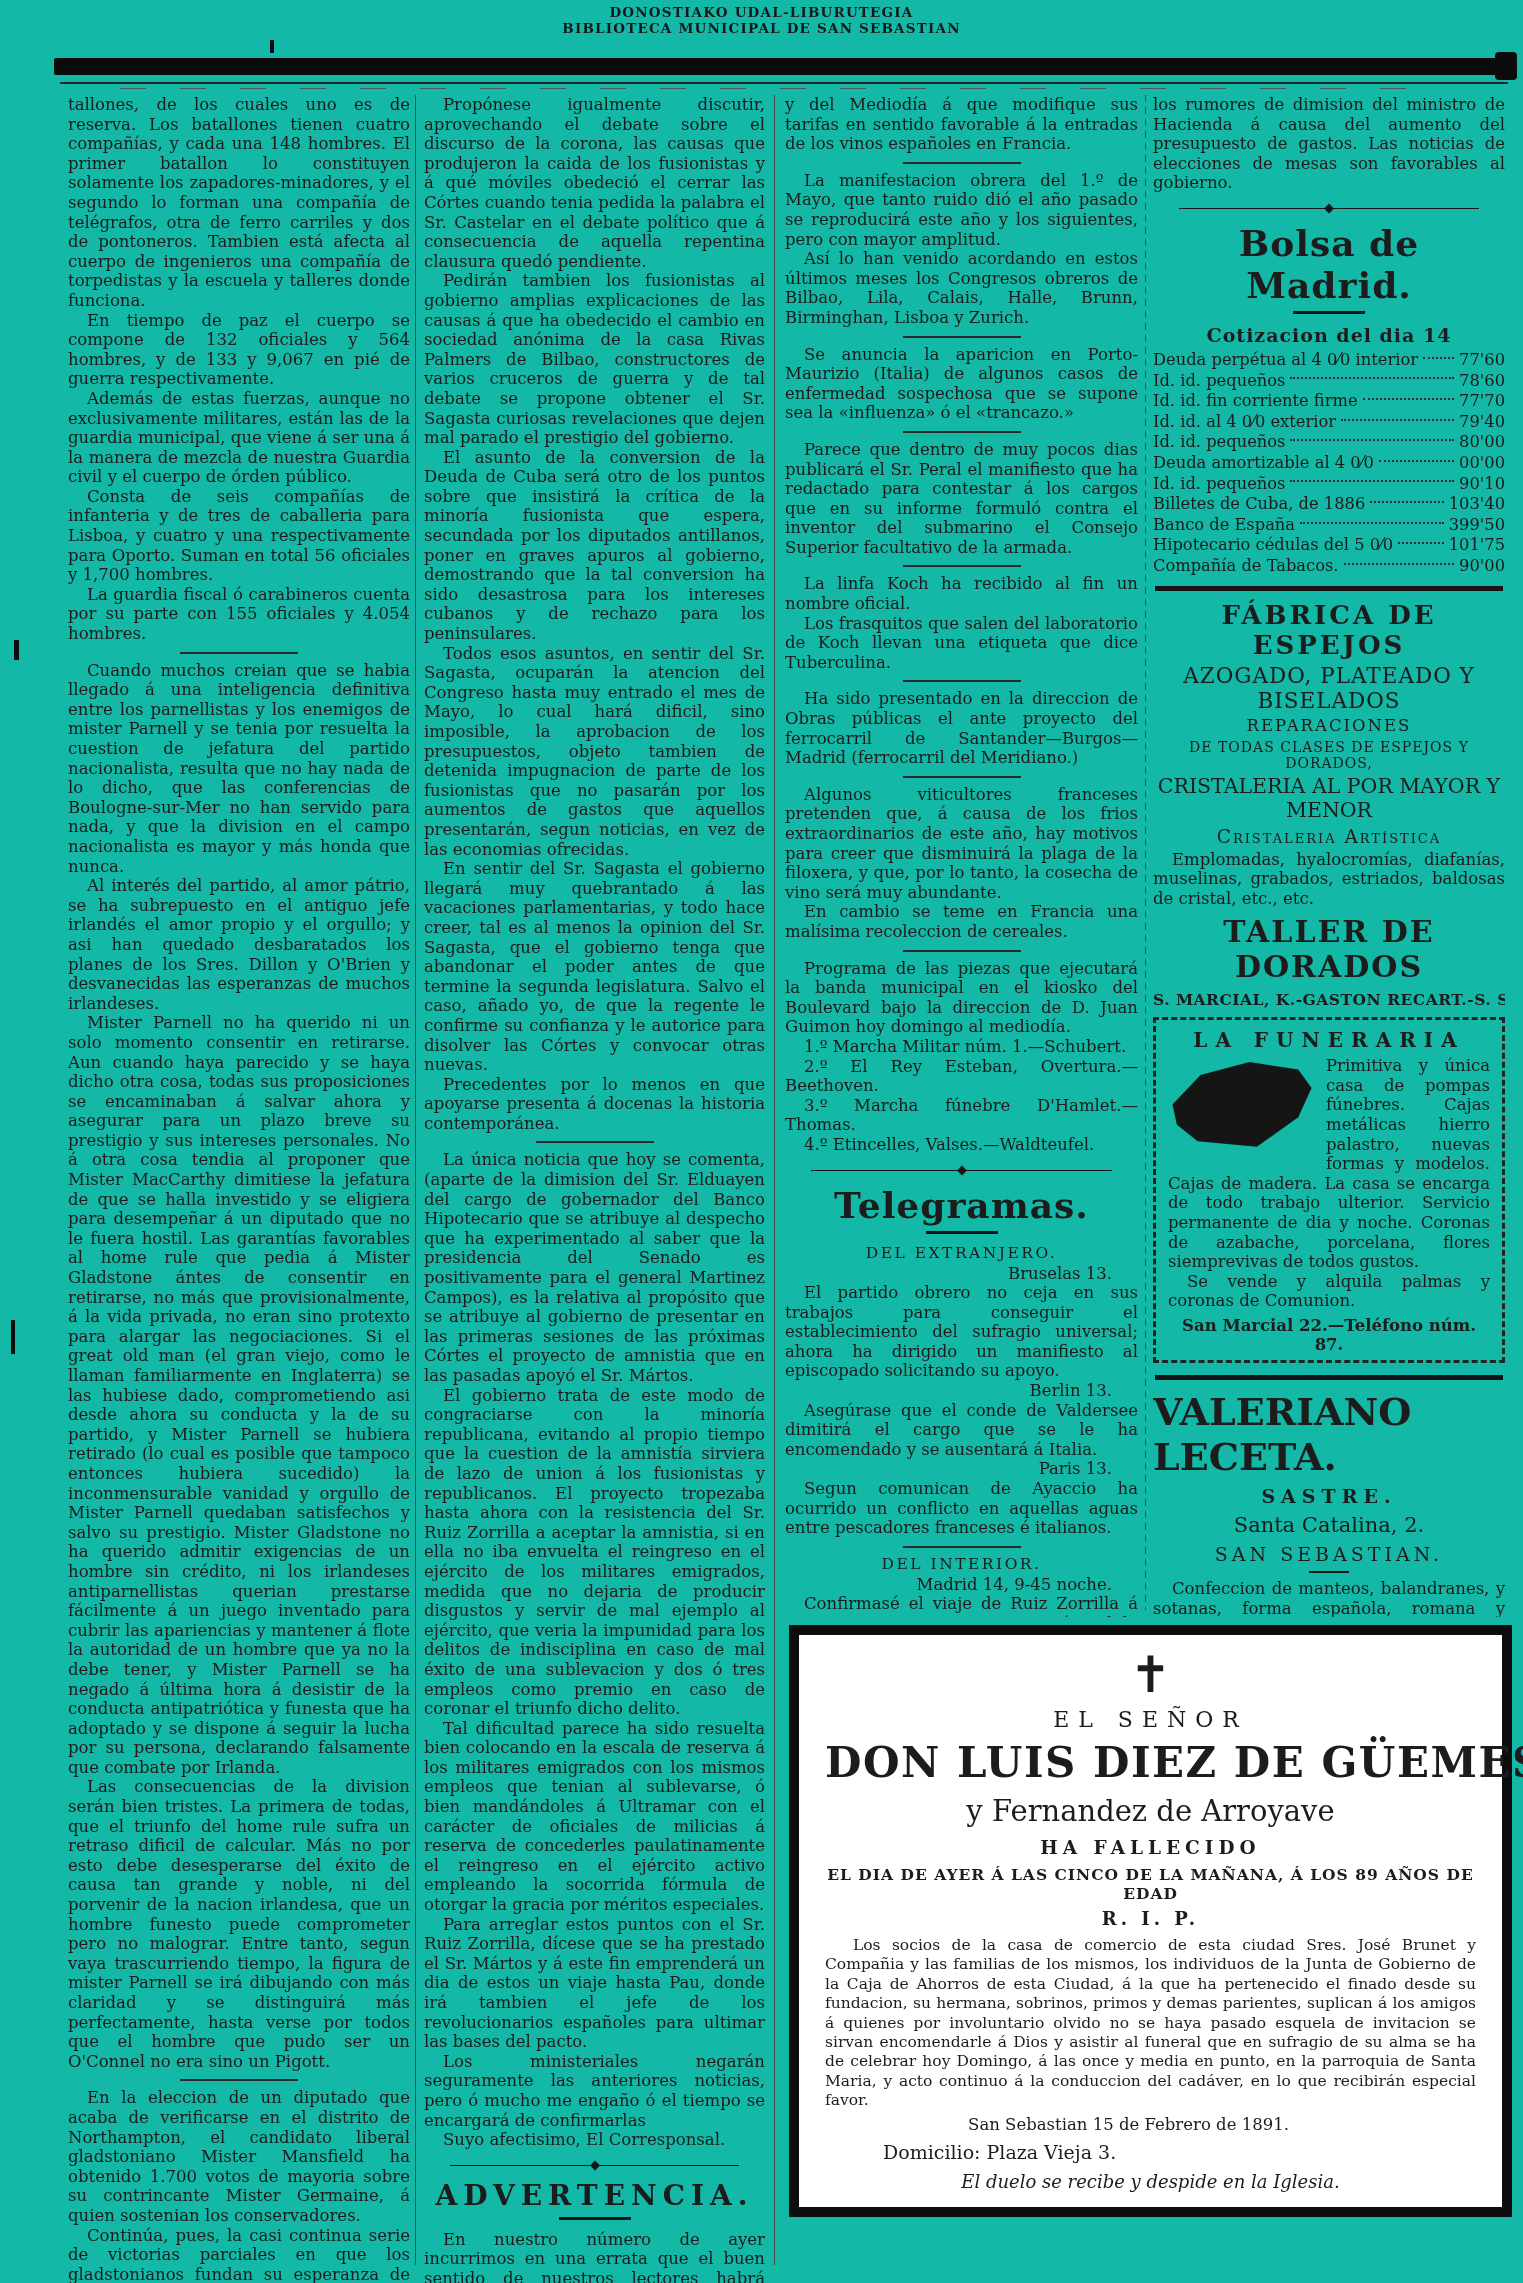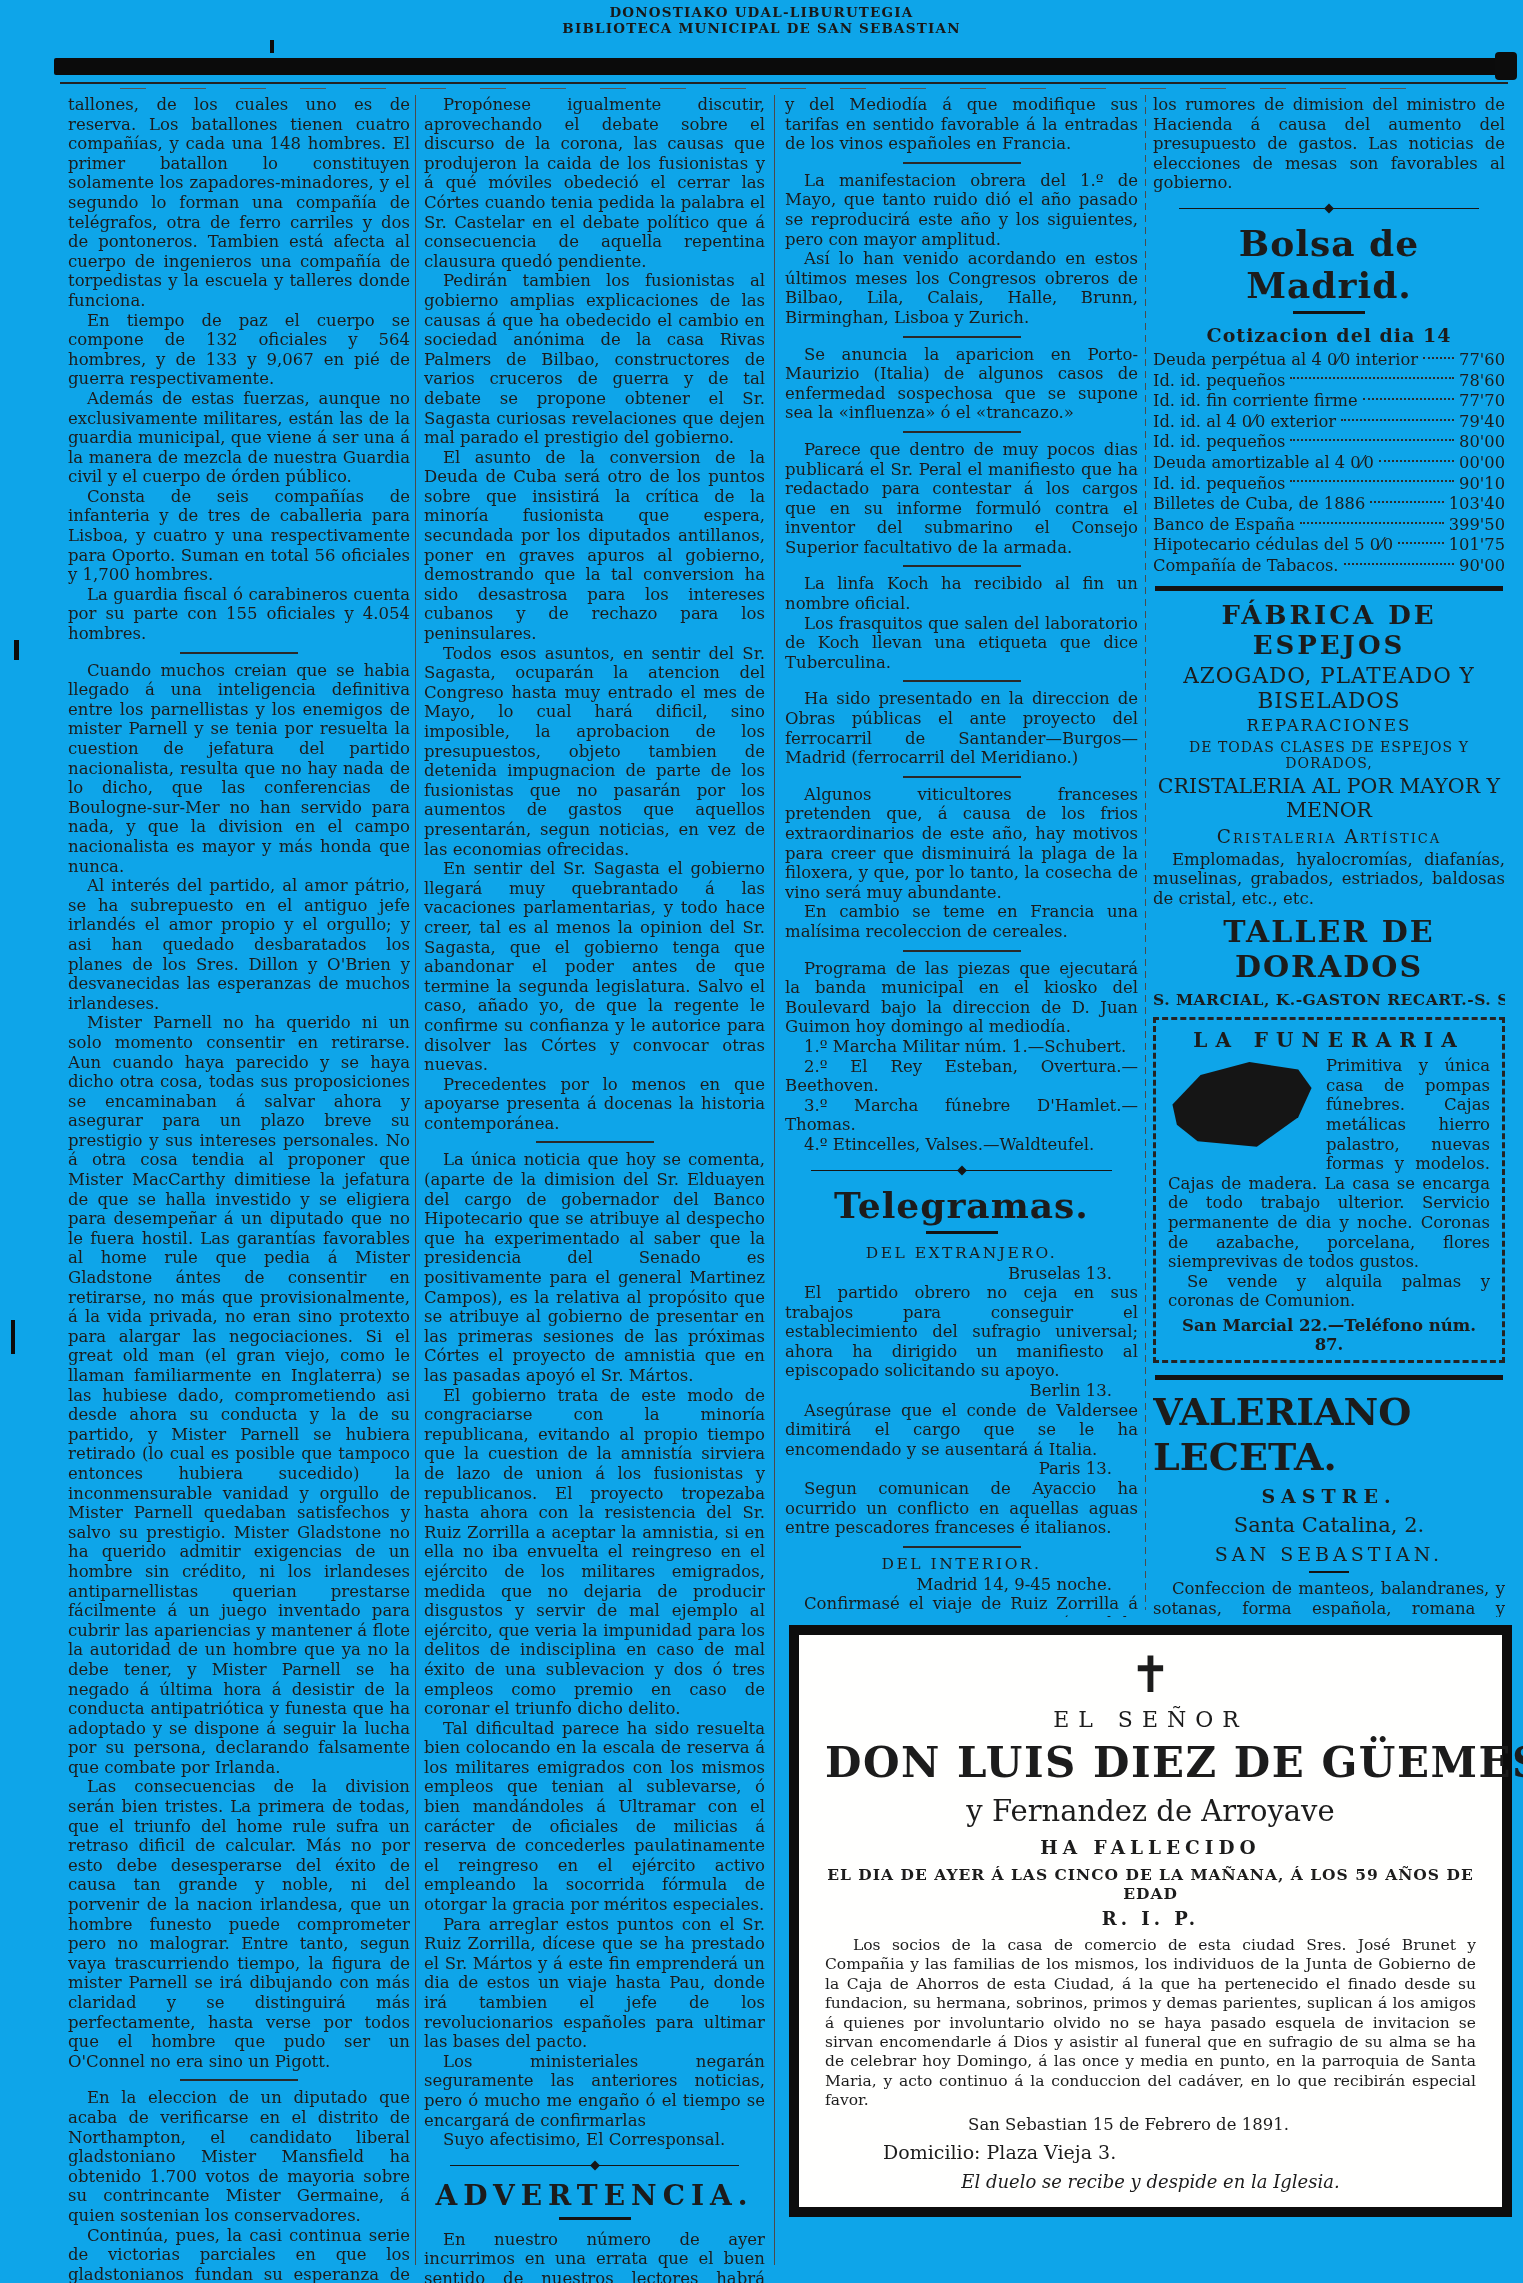--- a/index.html
+++ b/index.html
@@ -1,19 +1,19 @@
 <!DOCTYPE html>
 <html><head>
 <meta charset="utf-8">
 <style>
   * { margin:0; padding:0; box-sizing:border-box; }
   html,body { background:#e8e8e6; }
   #page {
     position:relative; width:1523px; height:2283px;
-    background:#0ea5e9; overflow:hidden;
+    background:#14b8a6; overflow:hidden;
     font-family:"DejaVu Serif", serif; color:#1c1c1c;
   }
   
   #stamp { position:absolute; top:4px; left:50%; transform:translateX(-50%);
     text-align:center; font-weight:bold; font-size:13.5px; line-height:16px; letter-spacing:1.2px; color:#181818; }
   
   #topbar { position:absolute; left:54px; top:58px; width:1456px; height:17px; background:#0b0b0b; border-radius:2px; }
   #topbar-rule { position:absolute; left:60px; top:82px; width:1448px; height:2px; background:#232323; }
   #topbar-rule2 { position:absolute; left:120px; top:88px; width:1300px; height:1px;
     background:repeating-linear-gradient(to right,#555 0 26px, transparent 26px 60px); }
@@ -273,21 +273,21 @@
     </div>
 
   </div>
 
   <div id="esquela">
     <div class="cross">✝</div>
     <div class="senor">EL SEÑOR</div>
     <div class="ename">DON LUIS DIEZ DE GÜEMES</div>
     <div class="esurname">y Fernandez de Arroyave</div>
     <div class="efallecido">HA FALLECIDO</div>
-    <div class="edate">EL DIA DE AYER Á LAS CINCO DE LA MAÑANA, Á LOS 59 AÑOS DE EDAD</div>
+    <div class="edate">EL DIA DE AYER Á LAS CINCO DE LA MAÑANA, Á LOS 89 AÑOS DE EDAD</div>
     <div class="erip">R. I. P.</div>
     <p class="ebody">Los socios de la casa de comercio de esta ciudad Sres. José Brunet y Compañia y las familias de los mismos, los individuos de la Junta de Gobierno de la Caja de Ahorros de esta Ciudad, á la que ha pertenecido el finado desde su fundacion, su hermana, sobrinos, primos y demas parientes, suplican á los amigos á quienes por involuntario olvido no se haya pasado esquela de invitacion se sirvan encomendarle á Dios y asistir al funeral que en sufragio de su alma se ha de celebrar hoy Domingo, á las once y media en punto, en la parroquia de Santa Maria, y acto continuo á la conduccion del cadáver, en lo que recibirán especial favor.</p>
     <div class="eplace">San Sebastian 15 de Febrero de 1891.</div>
     <div class="edom">Domicilio: Plaza Vieja 3.</div>
     <div class="eduelo">El duelo se recibe y despide en la Iglesia.</div>
   </div>
 
 </div>
 
 </body></html>

